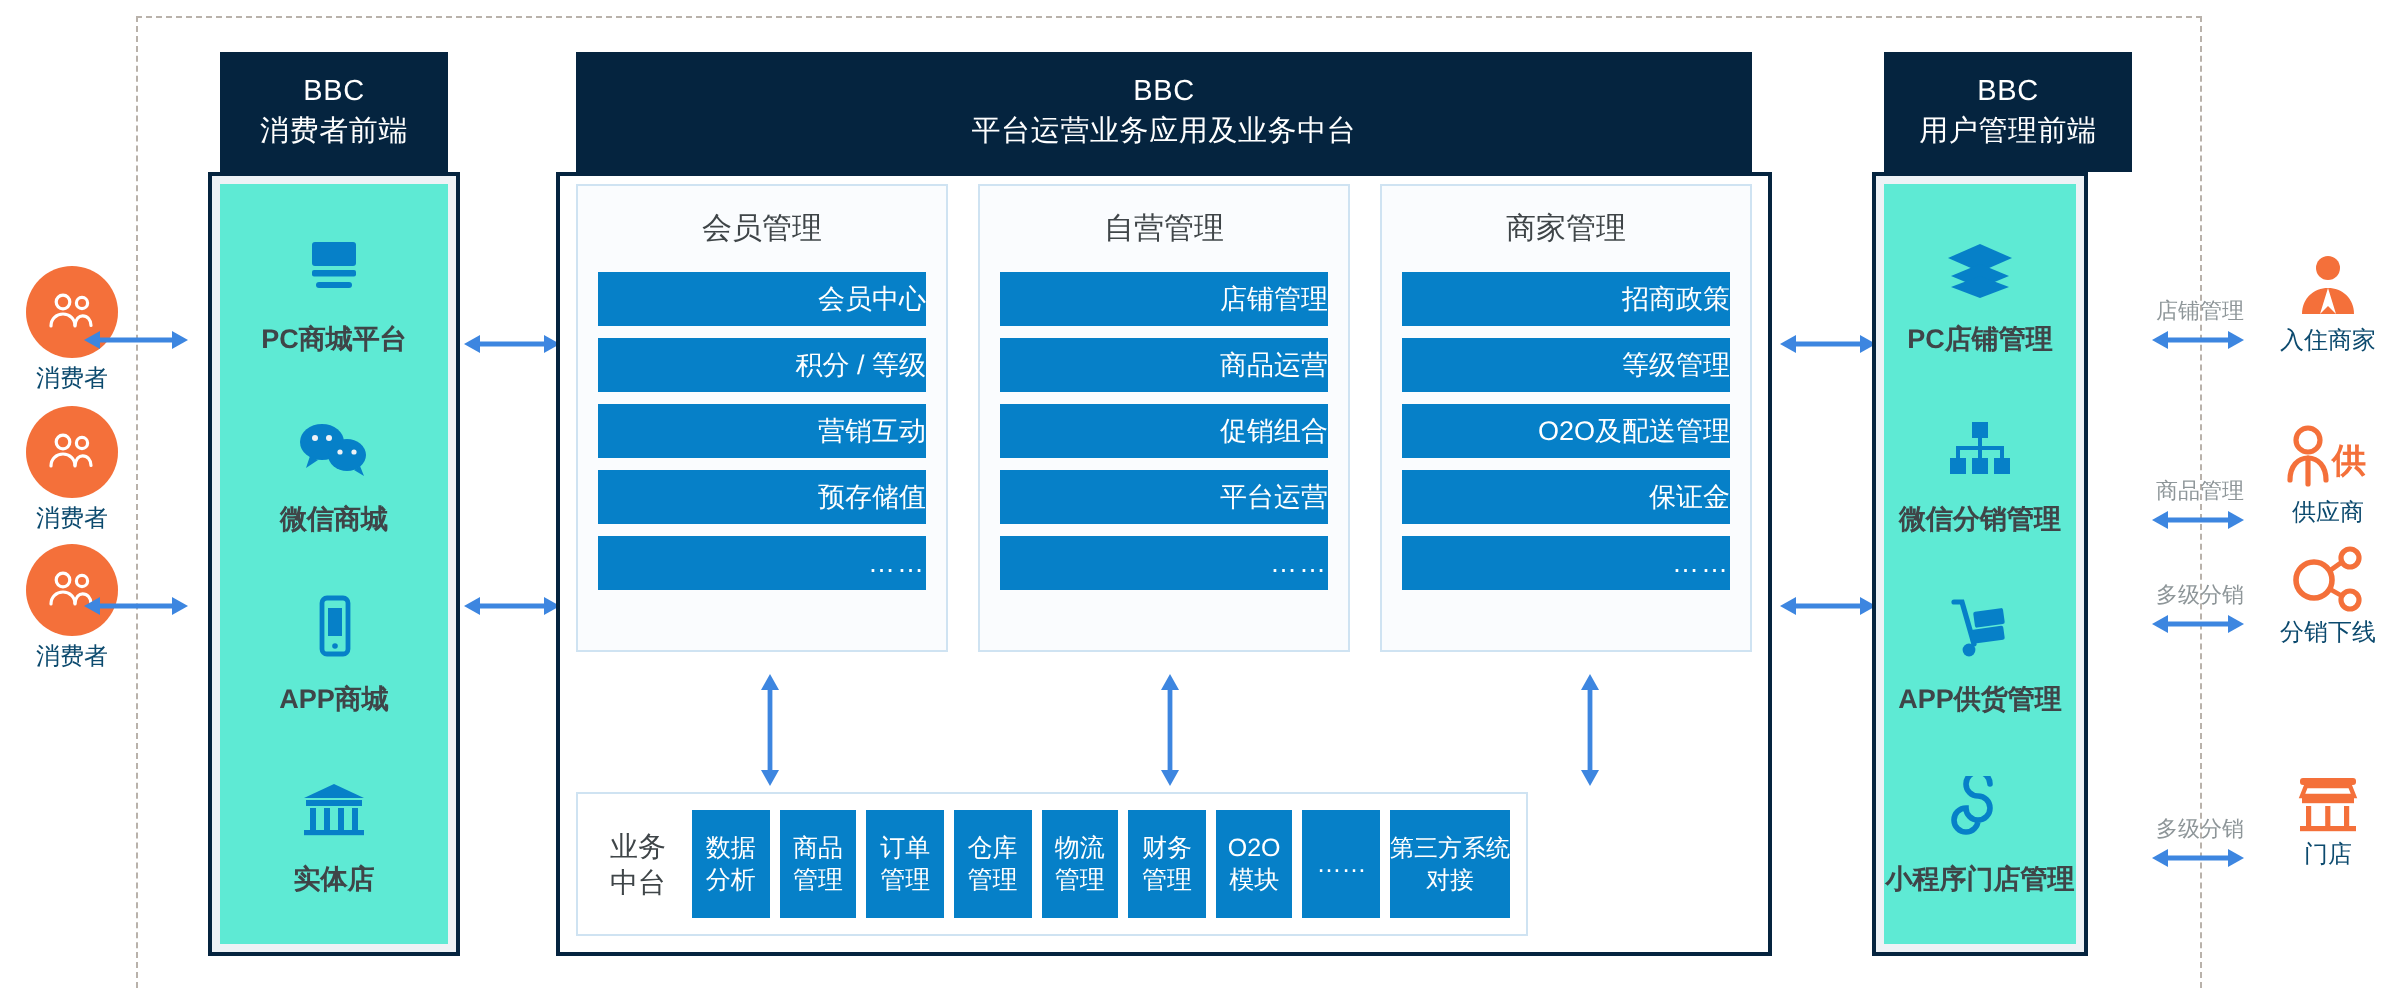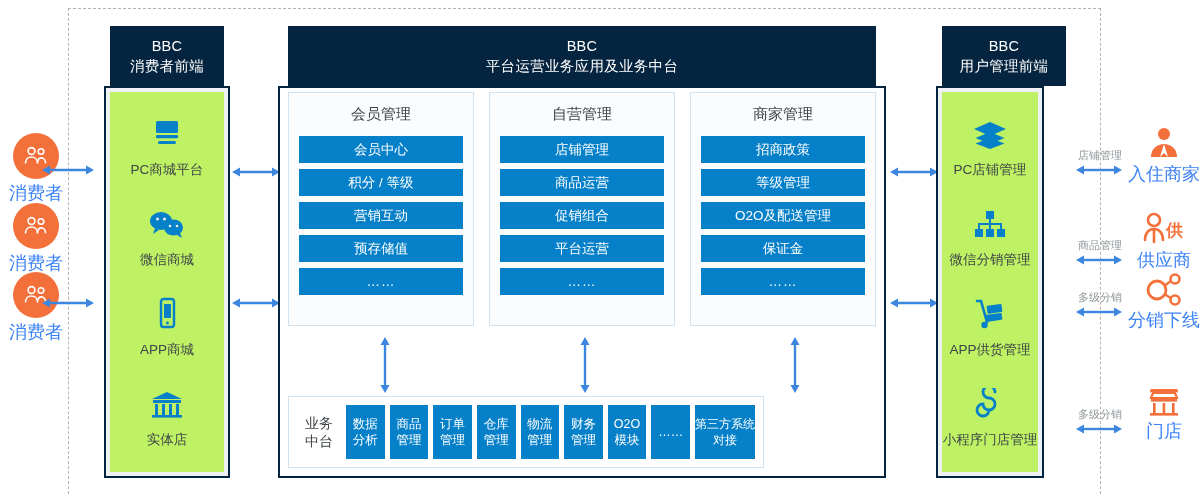--- a/index.html
+++ b/index.html
@@ -40,26 +40,27 @@
   .col-header .l2 { font-weight: 400; }
 
   .side-card {
     position: absolute;
     background: #eef2f6;
     border: 2px solid #05243f;
     padding: 4px;
   }
   .side-inner {
     width: 100%; height: 100%;
-    background: #bef264;
+    background: #5eead4;
     display: flex;
     flex-direction: column;
     justify-content: space-around;
     align-items: center;
     padding: 10px 0;
+    font-weight: bold;
   }
   .side-item {
     display: flex;
     flex-direction: column;
     align-items: center;
     gap: 8px;
     width: 100%;
   }
   .side-item .lbl {
     font-size: 13.5px;
@@ -93,21 +94,21 @@
   .mod-title {
     text-align: center;
     font-size: 15px;
     color: #3f4548;
     margin-bottom: 12px;
   }
   .chip {
     background: #0680c8;
     color: #ffffff;
     font-size: 13.5px;
-    text-align: center;
+    text-align: right;
     height: 27px;
     line-height: 27px;
     margin-bottom: 6px;
     white-space: nowrap;
     overflow: hidden;
   }
   .chip:last-child { margin-bottom: 0; }
   .chip.dots { letter-spacing: 1px; }
 
   
@@ -150,22 +151,22 @@
   
   .actor {
     position: absolute;
     width: 72px;
     display: flex;
     flex-direction: column;
     align-items: center;
     gap: 2px;
   }
   .actor .alabel {
-    font-size: 18px;
-    color: #3b82f6;
+    font-size: 12px;
+    color: #0c4a6e;
     white-space: nowrap;
     text-align: right;
   }
   .actor-circle {
     width: 46px; height: 46px;
     border-radius: 50%;
     background: #f4703a;
     display: flex;
     align-items: center;
     justify-content: center;

